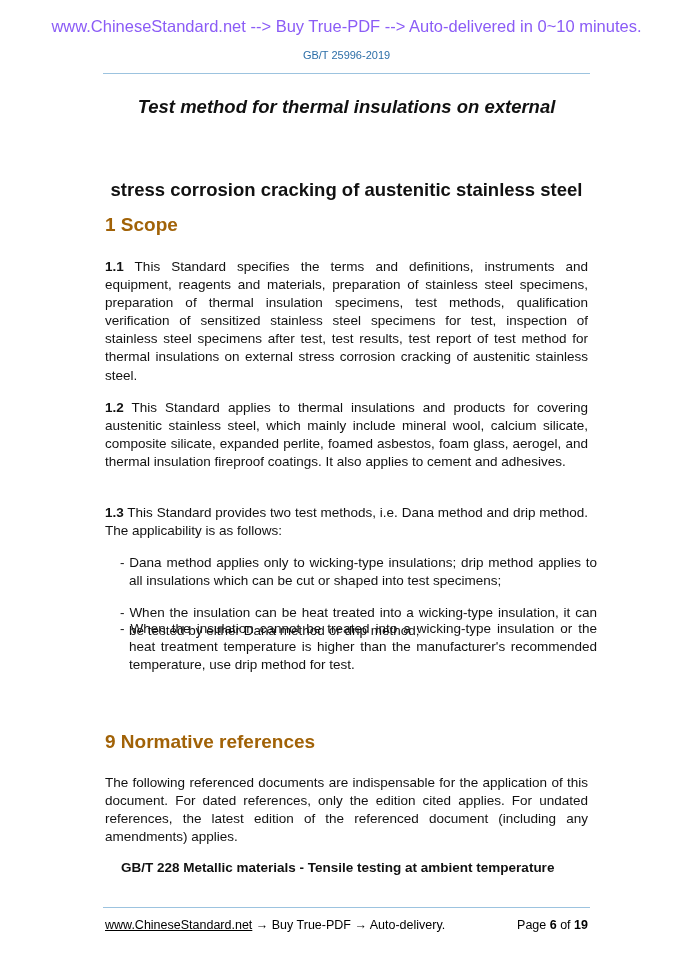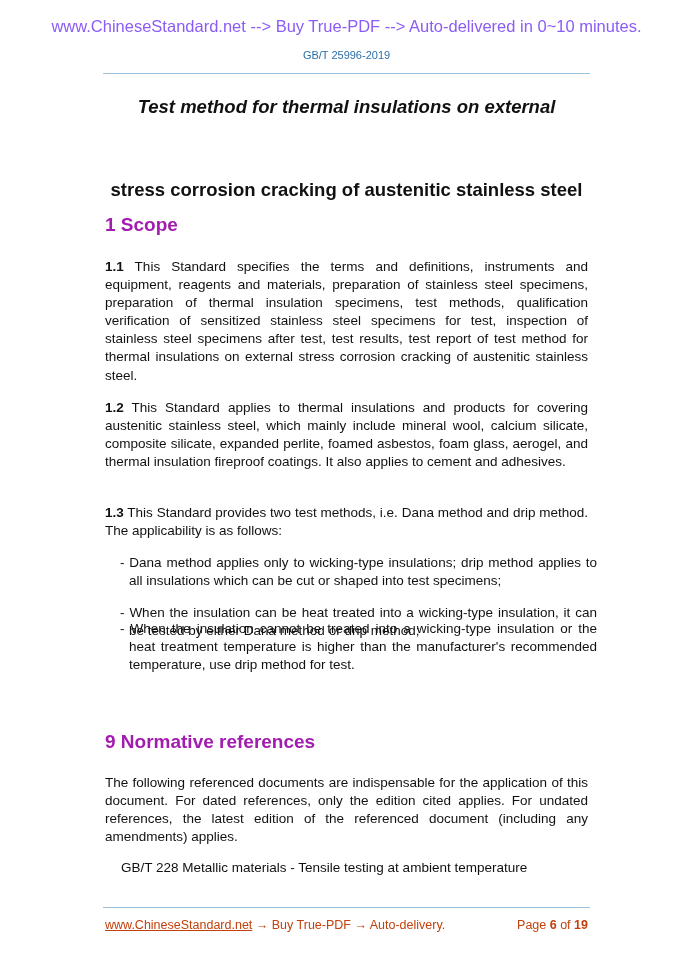--- a/index.html
+++ b/index.html
@@ -5,28 +5,28 @@
   html, body { margin: 0; padding: 0; background: #ffffff; }
   body { width: 693px; height: 980px; position: relative; overflow: hidden;
          font-family: "Liberation Sans", sans-serif; color: #111; }
   .banner { position: absolute; top: 17px; left: 0; width: 693px; text-align: center;
             font-size: 16.5px; color: #8b5cf6; }
   .docid { position: absolute; top: 49px; left: 0; width: 693px; text-align: center;
            font-size: 11px; color: #2d6fa8; }
   .hrule { position: absolute; height: 1px; background: #9cc3df; }
   .title { position: absolute; left: 0; width: 693px; text-align: center;
            font-weight: bold; font-size: 18.5px; color: #111; }
-  .h1 { position: absolute; left: 105px; font-weight: bold; font-size: 19px; color: #a21caf; }
+  .h1 { position: absolute; left: 105px; font-weight: bold; font-size: 19px; color: #a16207; }
   .para { position: absolute; left: 105px; width: 483px; font-size: 13.5px; line-height: 18.1px;
           text-align: justify; text-align-last: left; color: #111; }
   .para b { font-weight: bold; }
   .bullet { position: absolute; left: 120px; width: 468px; font-size: 13.5px; line-height: 18.1px;
             text-align: justify; text-align-last: left; padding-left: 9px; text-indent: -9px; color:#111; }
   .ref { position: absolute; left: 121px; font-size: 13.5px; color: #111; }
-  .footer { position: absolute; top: 918px; left: 105px; width: 483px; font-size: 12.5px; color: #c2410c; }
+  .footer { position: absolute; top: 918px; left: 105px; width: 483px; font-size: 12.5px; color: #000000; }
   .footer .link { text-decoration: underline; }
   .footer .page { position: absolute; right: 0; top: 0; margin-left: 38px; }
   .footer .page b { font-weight: bold; }
 </style>
 </head>
 <body>
 
 <div class="banner">www.ChineseStandard.net --&gt; Buy True-PDF --&gt; Auto-delivered in 0~10 minutes.</div>
 <div class="docid">GB/T 25996-2019</div>
 <div class="hrule" style="top:73px; left:103px; width:487px;"></div>
@@ -49,21 +49,21 @@
 </div>
 
 <div class="bullet" style="top:554px;">- Dana method applies only to wicking-type insulations; drip method applies to all insulations which can be cut or shaped into test specimens;</div>
 <div class="bullet" style="top:604px;">- When the insulation can be heat treated into a wicking-type insulation, it can be tested by either Dana method or drip method;</div>
 <div class="bullet" style="top:620px;">- When the insulation cannot be treated into a wicking-type insulation or the heat treatment temperature is higher than the manufacturer's recommended temperature, use drip method for test.</div>
 
 <div class="h1" style="top:731px;">9 Normative references</div>
 
 <div class="para" style="top:774px;">The following referenced documents are indispensable for the application of this document. For dated references, only the edition cited applies. For undated references, the latest edition of the referenced document (including any amendments) applies.</div>
 
-<div class="ref" style="top:860px;">GB/T 228 Metallic materials - Tensile testing at ambient temperature</div>
+<div class="ref" style="top:860px;font-weight:bold;">GB/T 228 Metallic materials - Tensile testing at ambient temperature</div>
 
 <div class="hrule" style="top:907px; left:103px; width:487px;"></div>
 
 <div class="footer">
   <span class="link">www.ChineseStandard.net</span><span> → Buy True-PDF → Auto-delivery.</span>
   <span class="page">
     <span>Page</span>
     <b>6</b>
     <span>of</span>
     <b>19</b>

